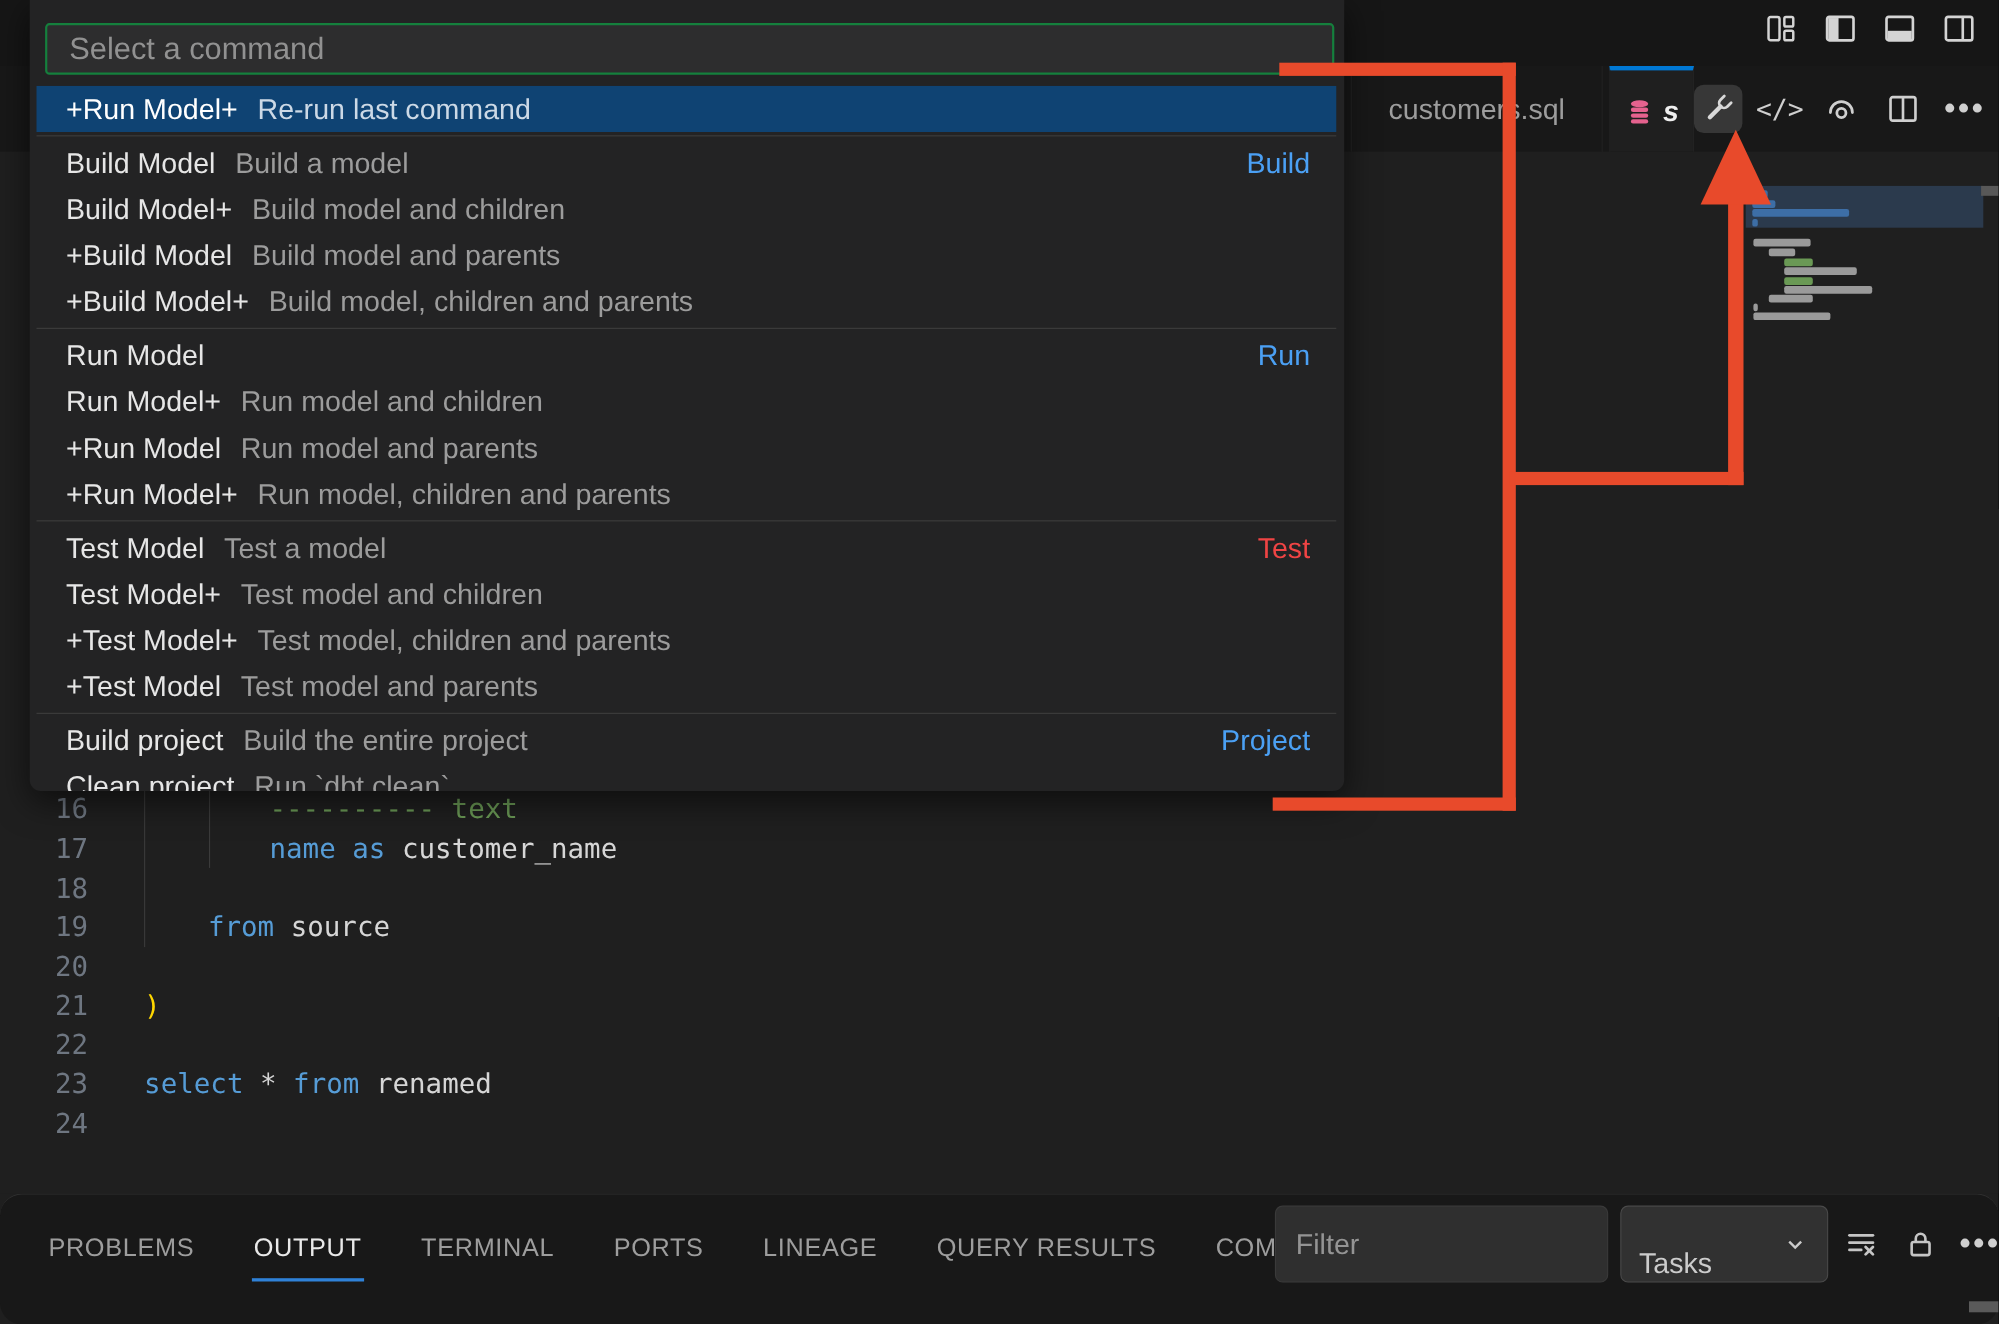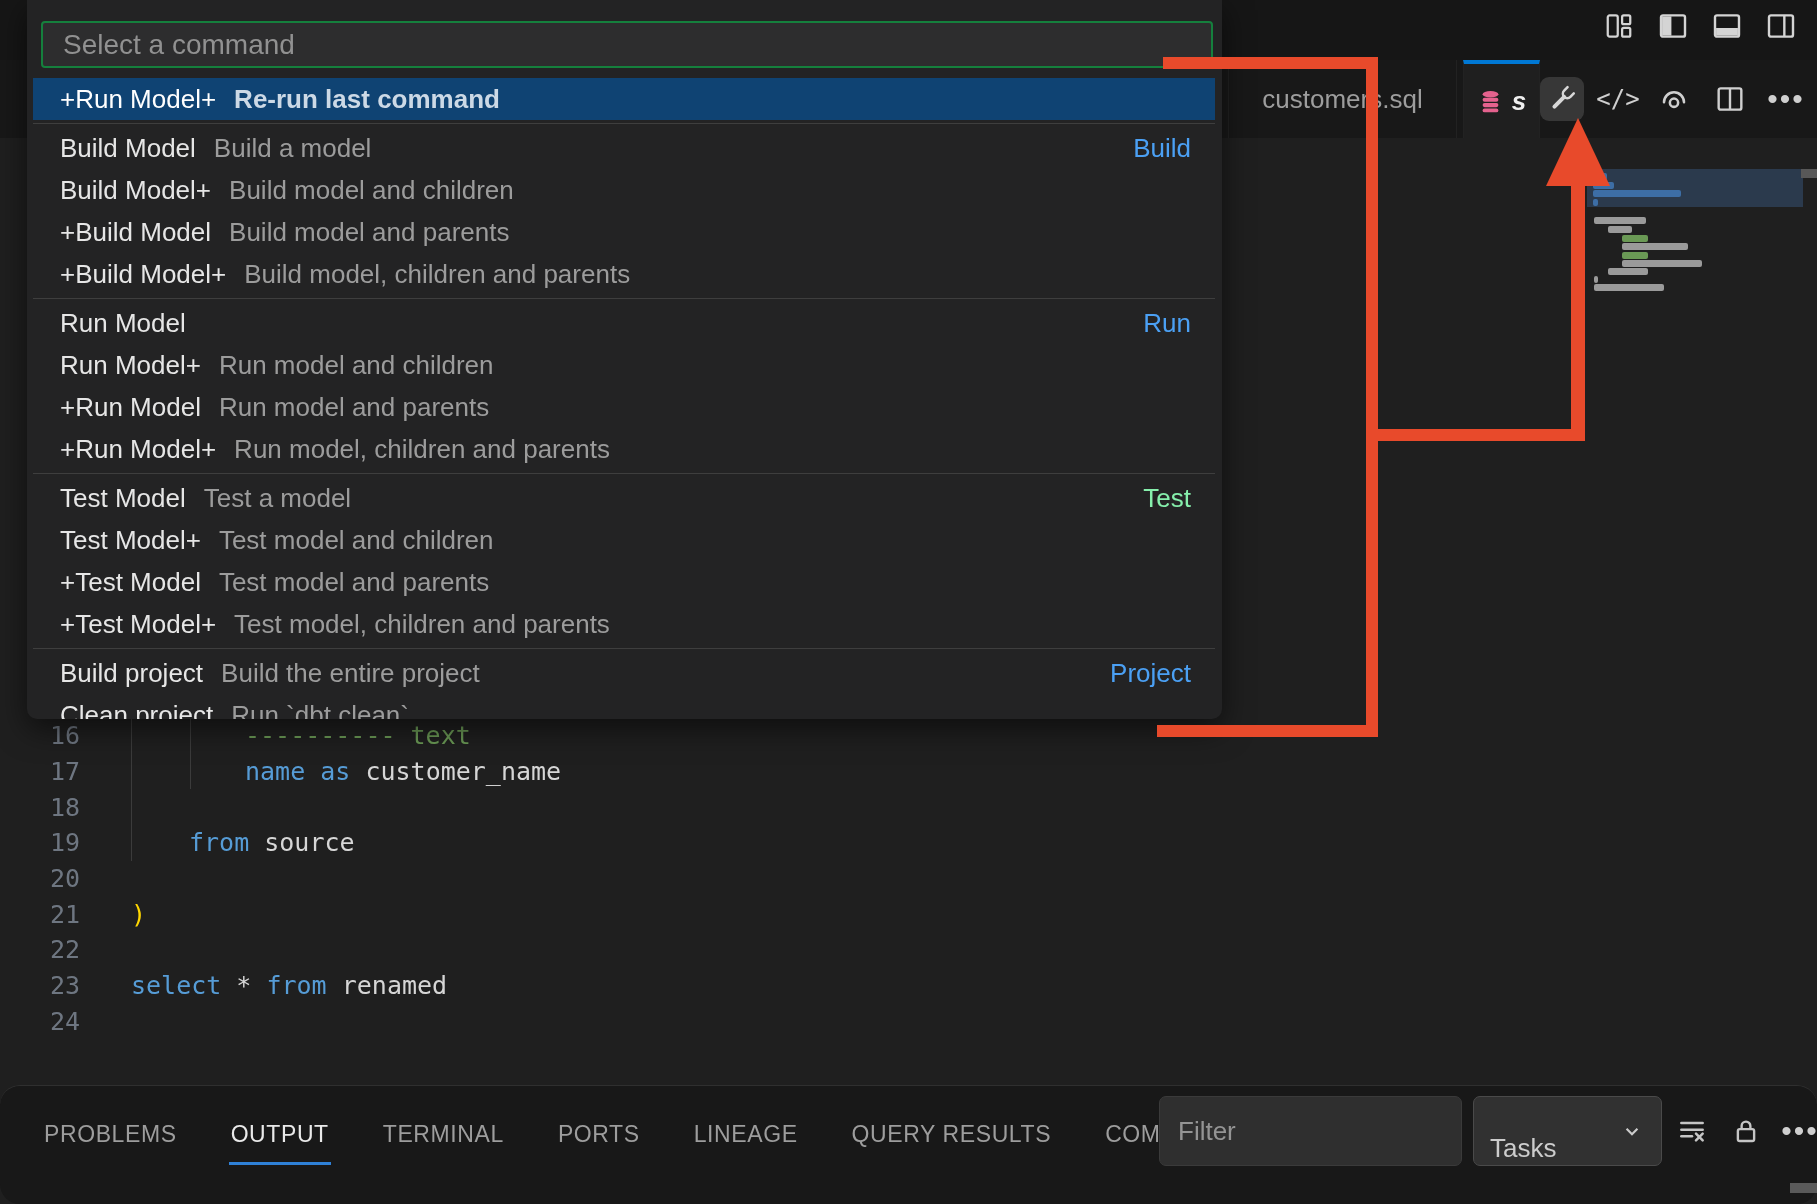--- a/index.html
+++ b/index.html
@@ -70,21 +70,21 @@
                  border:2px solid #15803d;border-radius:4px;box-sizing:border-box;color:#86efac;
                  font-size:28px;padding:0 20px;outline:none;caret-color:#fff;font-family:"Liberation Sans",sans-serif;}
   .palette-input::placeholder{color:#919191;}
   .palette-list{position:absolute;left:6px;top:78px;width:1182px;bottom:0;overflow:hidden;}
   .p-row{height:42px;display:flex;align-items:center;padding:0 24px 0 27px;border-radius:0;cursor:pointer;}
   .p-row .lbl{color:#e6e6e6;font-size:26px;white-space:pre;}
   .p-row .dsc{color:#9c9c9c;font-size:26px;margin-left:18px;white-space:pre;flex:1;}
   .p-row .rlbl{font-size:26px;margin-left:auto;}
   .p-row.selected{background:#0f4373;}
   .p-row.selected .lbl{color:#ffffff;}
-  .p-row.selected .dsc{color:#ccd9e6;font-weight:bold;}
+  .p-row.selected .dsc{color:#ccd9e6;}
   .p-sep{height:7px;display:flex;align-items:center;}
   .p-sep .line{height:1px;width:100%;background:#3e3e3e;}
 
   
   .anno{position:absolute;z-index:100;}
   .anno-top{left:1163px;top:57px;width:215px;height:12px;}
   .anno-vert{left:1366px;top:57px;width:12px;height:680px;}
   .anno-bottom{left:1157px;top:725px;width:221px;height:12px;}
   .anno-conn{left:1372px;top:429px;width:213px;height:12px;}
   .anno-shaft{left:1571px;top:182px;width:14px;height:259px;}
@@ -321,33 +321,33 @@
         <div class="p-row">
           <span class="lbl">+Run Model+</span>
           <span class="dsc">Run model, children and parents</span>
         </div>
         <div class="p-sep">
           <div class="line"></div>
         </div>
         <div class="p-row">
           <span class="lbl">Test Model</span>
           <span class="dsc">Test a model</span>
-          <span class="rlbl" style="color: #86efac;">Test</span>
+          <span class="rlbl" style="color: #ef4444;">Test</span>
         </div>
         <div class="p-row">
           <span class="lbl">Test Model+</span>
           <span class="dsc">Test model and children</span>
         </div>
         <div class="p-row">
+          <span class="lbl">+Test Model+</span>
+          <span class="dsc">Test model, children and parents</span>
+        </div>
+        <div class="p-row">
           <span class="lbl">+Test Model</span>
           <span class="dsc">Test model and parents</span>
-        </div>
-        <div class="p-row">
-          <span class="lbl">+Test Model+</span>
-          <span class="dsc">Test model, children and parents</span>
         </div>
         <div class="p-sep">
           <div class="line"></div>
         </div>
         <div class="p-row">
           <span class="lbl">Build project</span>
           <span class="dsc">Build the entire project</span>
           <span class="rlbl" style="color: rgb(75, 160, 244);">Project</span>
         </div>
         <div class="p-row">

